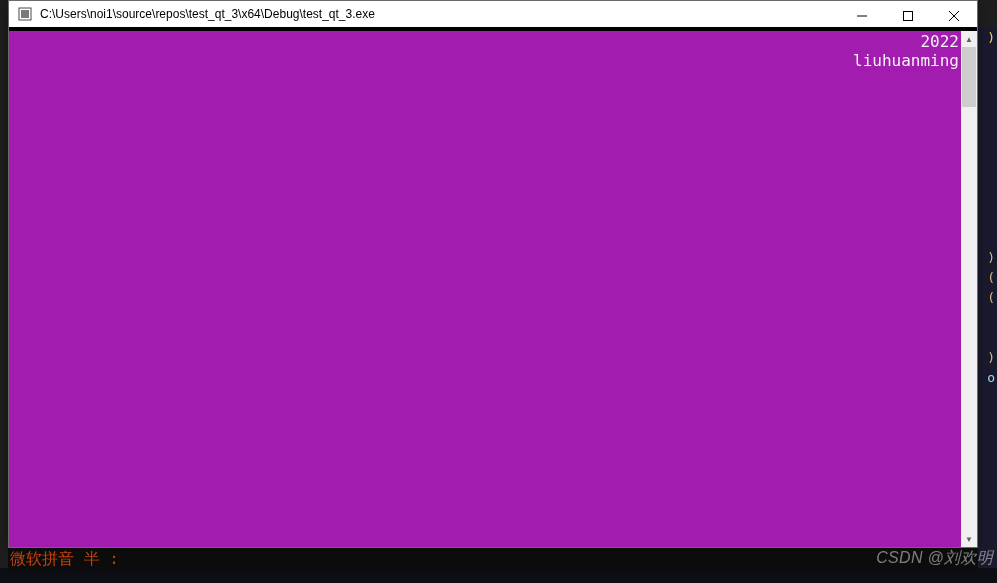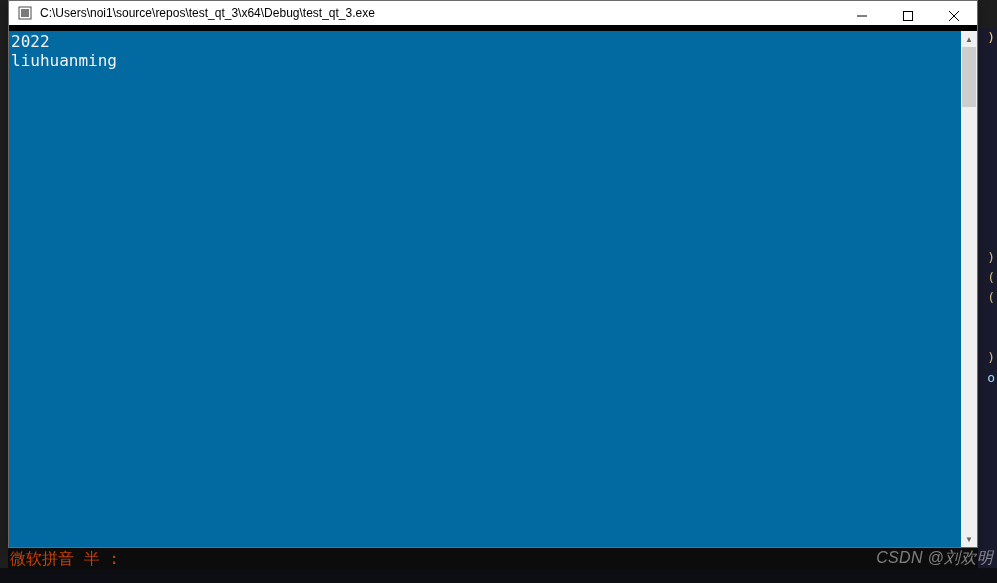--- a/index.html
+++ b/index.html
@@ -56,21 +56,21 @@
       border: 1px solid #6a6a6a;
       box-shadow: 0 2px 10px rgba(0,0,0,0.35);
       display: flex;
       flex-direction: column;
     }
     .titlebar {
       height: 30px;
       background: #ffffff;
       display: flex;
       align-items: center;
-      border-bottom: 6px solid #000000;
+      border-bottom: 4px solid #000000;
       user-select: none;
     }
     .titlebar .app-icon {
       width: 16px;
       height: 16px;
       margin: 0 7px 0 8px;
       display: flex;
       align-items: center;
       justify-content: center;
     }
@@ -91,23 +91,24 @@
       width: 46px;
       height: 30px;
       display: flex;
       align-items: center;
       justify-content: center;
       cursor: pointer;
     }
     .win-btn svg { display: block; }
     .console-body {
       flex: 1;
-      background: #0369a1;
+      background: #a21caf;
       position: relative;
       display: flex;
+      text-align: right;
     }
     .console-content {
       flex: 1;
       padding: 1px 2px;
       font-family: "NSimSun", "SimSun", Consolas, monospace;
       font-size: 16px;
       line-height: 19px;
       color: #f2f2f2;
       white-space: pre;
       overflow: hidden;

